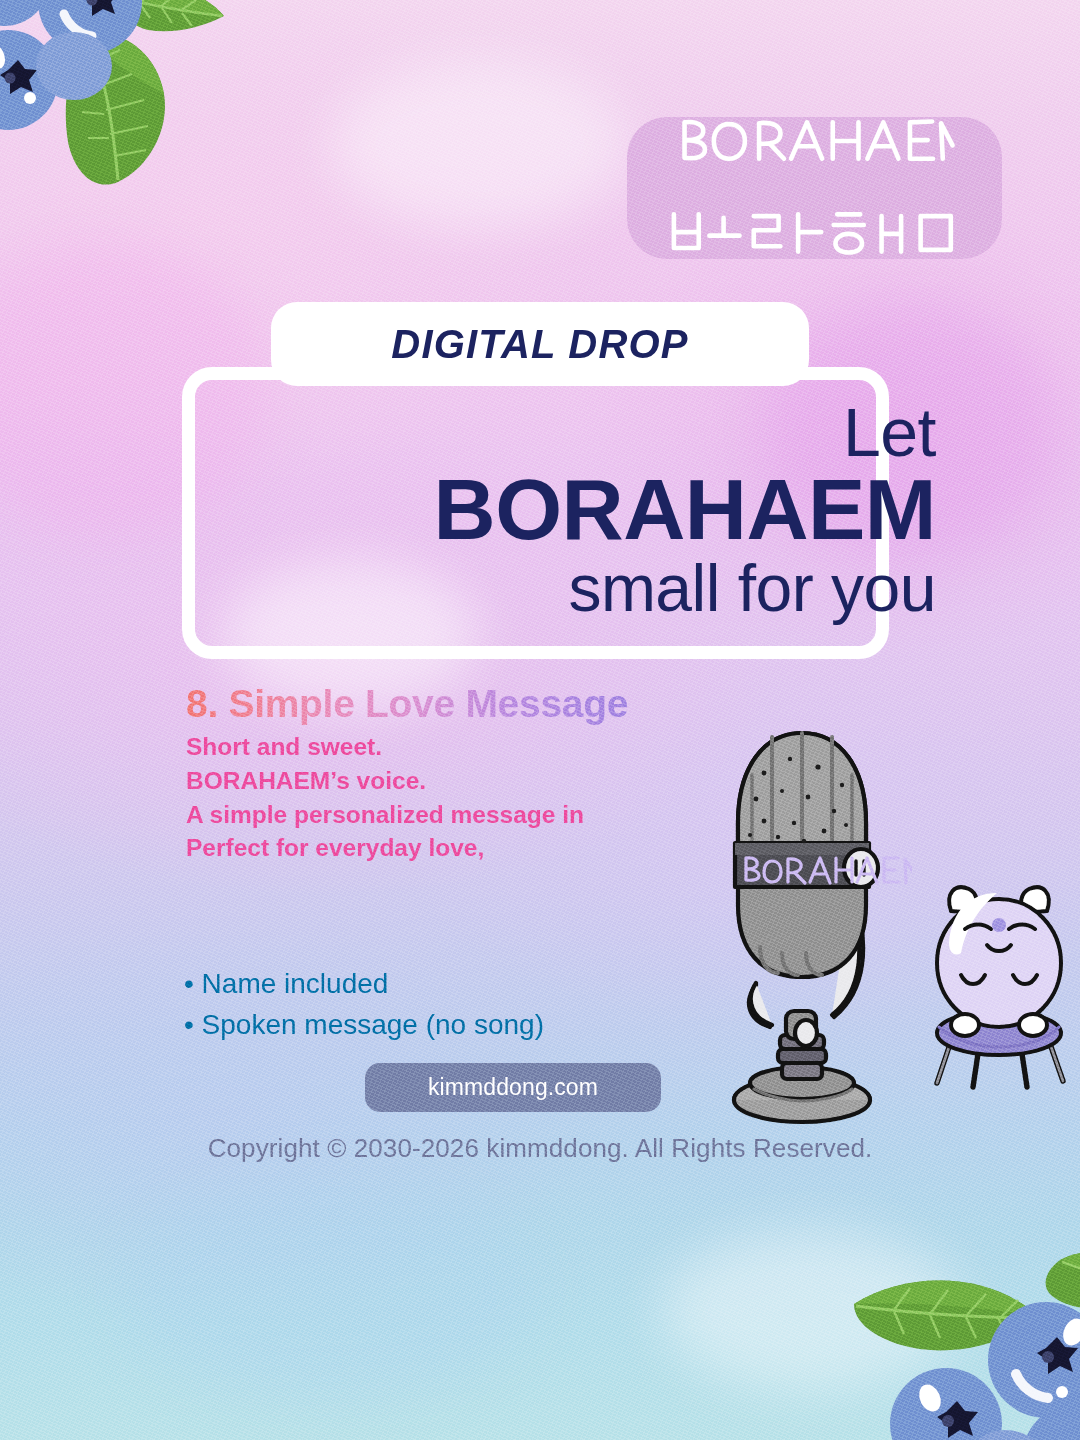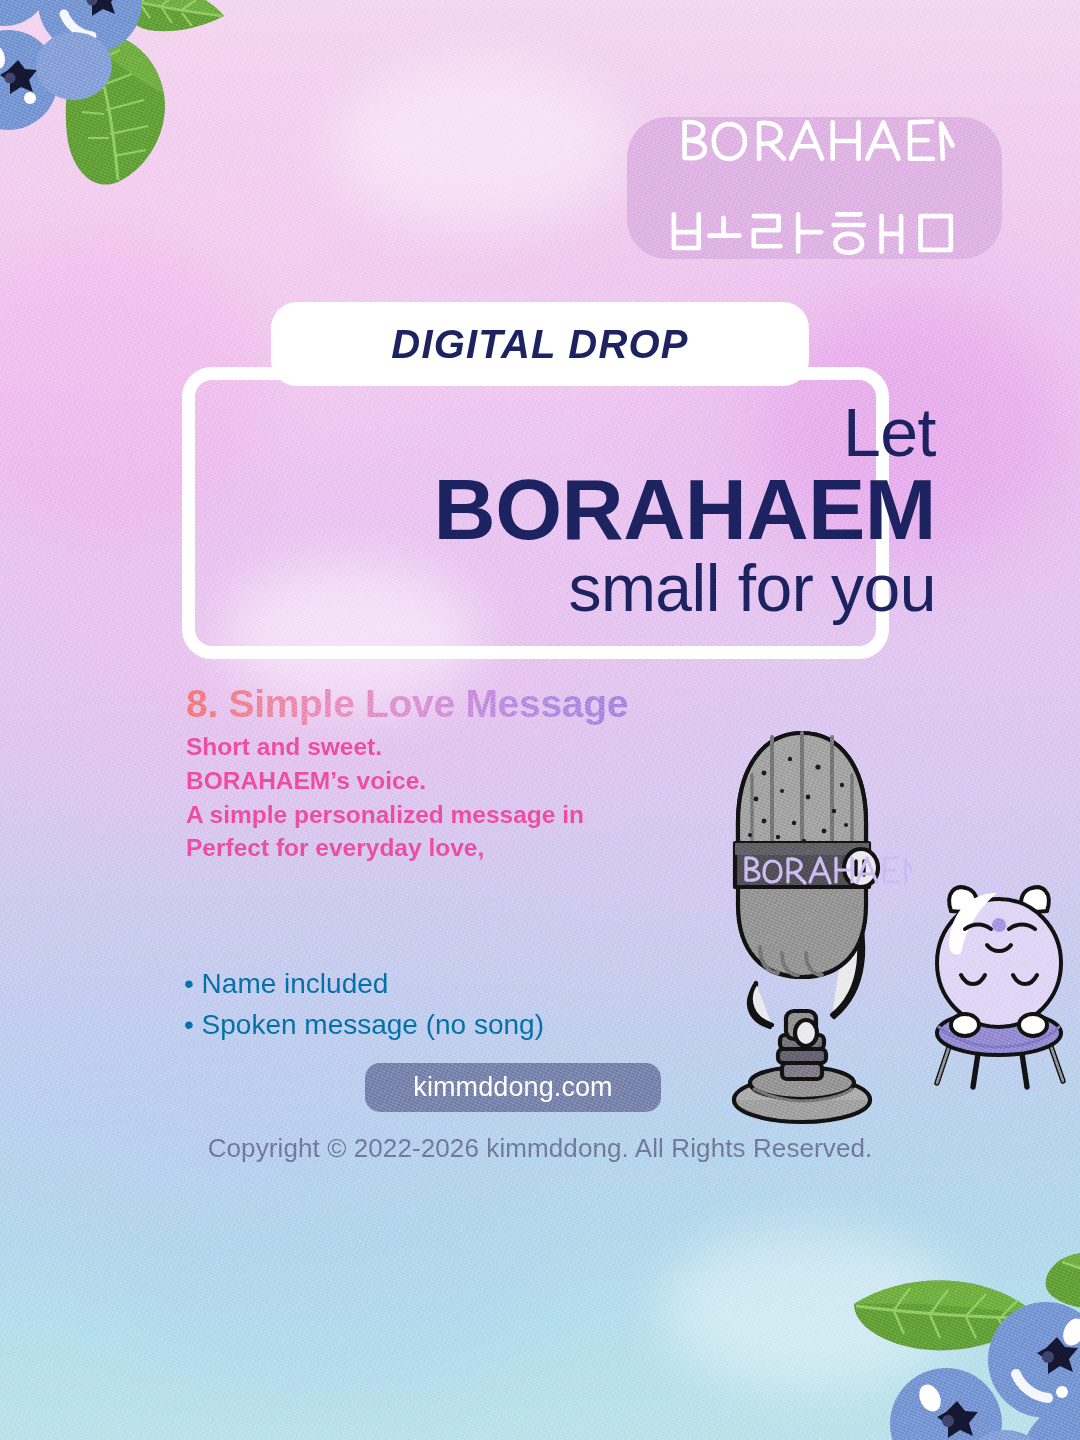--- a/index.html
+++ b/index.html
@@ -77,21 +77,21 @@
     font-size:28px; font-weight:400; line-height:1.46; color:#0369a1; list-style:none;margin-top:16px;
   }
   .bullets li{ white-space:nowrap; }
 
   
   .site-pill{
     position:absolute; left:365px; top:1063px; width:296px; height:49px;
     background:#717ca6; border-radius:15px;
     display:flex; align-items:center; justify-content:center;
   }
-  .site-pill span{ font-size:27px; color:#ffffff; letter-spacing:.1px; }
+  .site-pill span{ font-size:23px; color:#ffffff; letter-spacing:.1px; }
   .copyright{
     position:absolute; left:0; top:1133px; width:1080px; text-align:center;
     font-size:26px; color:#6a7096; letter-spacing:.1px;
   }
 
   
   .mic{ position:absolute; left:694px; top:715px; width:218px; height:415px; }
   .hamster{ position:absolute; left:921px; top:875px; width:155px; height:215px; }
   .berry-tl{ position:absolute; left:-32px; top:-42px; width:266px; height:250px; }
   .berry-br{ position:absolute; left:838px; top:1252px; width:278px; height:232px; }
@@ -333,15 +333,15 @@
     <path d="M66 70 C72 78 84 78 90 70"></path>
     <path d="M40 100 C46 112 58 112 64 100"></path>
     <path d="M92 100 C98 112 110 112 116 100"></path>
   </g>
   <circle cx="78" cy="50" r="7" fill="#9d8fe0"></circle>
 </svg>
 
 <div class="site-pill">
   <span>kimmddong.com</span>
 </div>
-<div class="copyright">Copyright © 2022-2026 kimmddong. All Rights Reserved.</div>
+<div class="copyright">Copyright © 2030-2026 kimmddong. All Rights Reserved.</div>
 
 <div class="grain"></div>
 
 </body></html>

